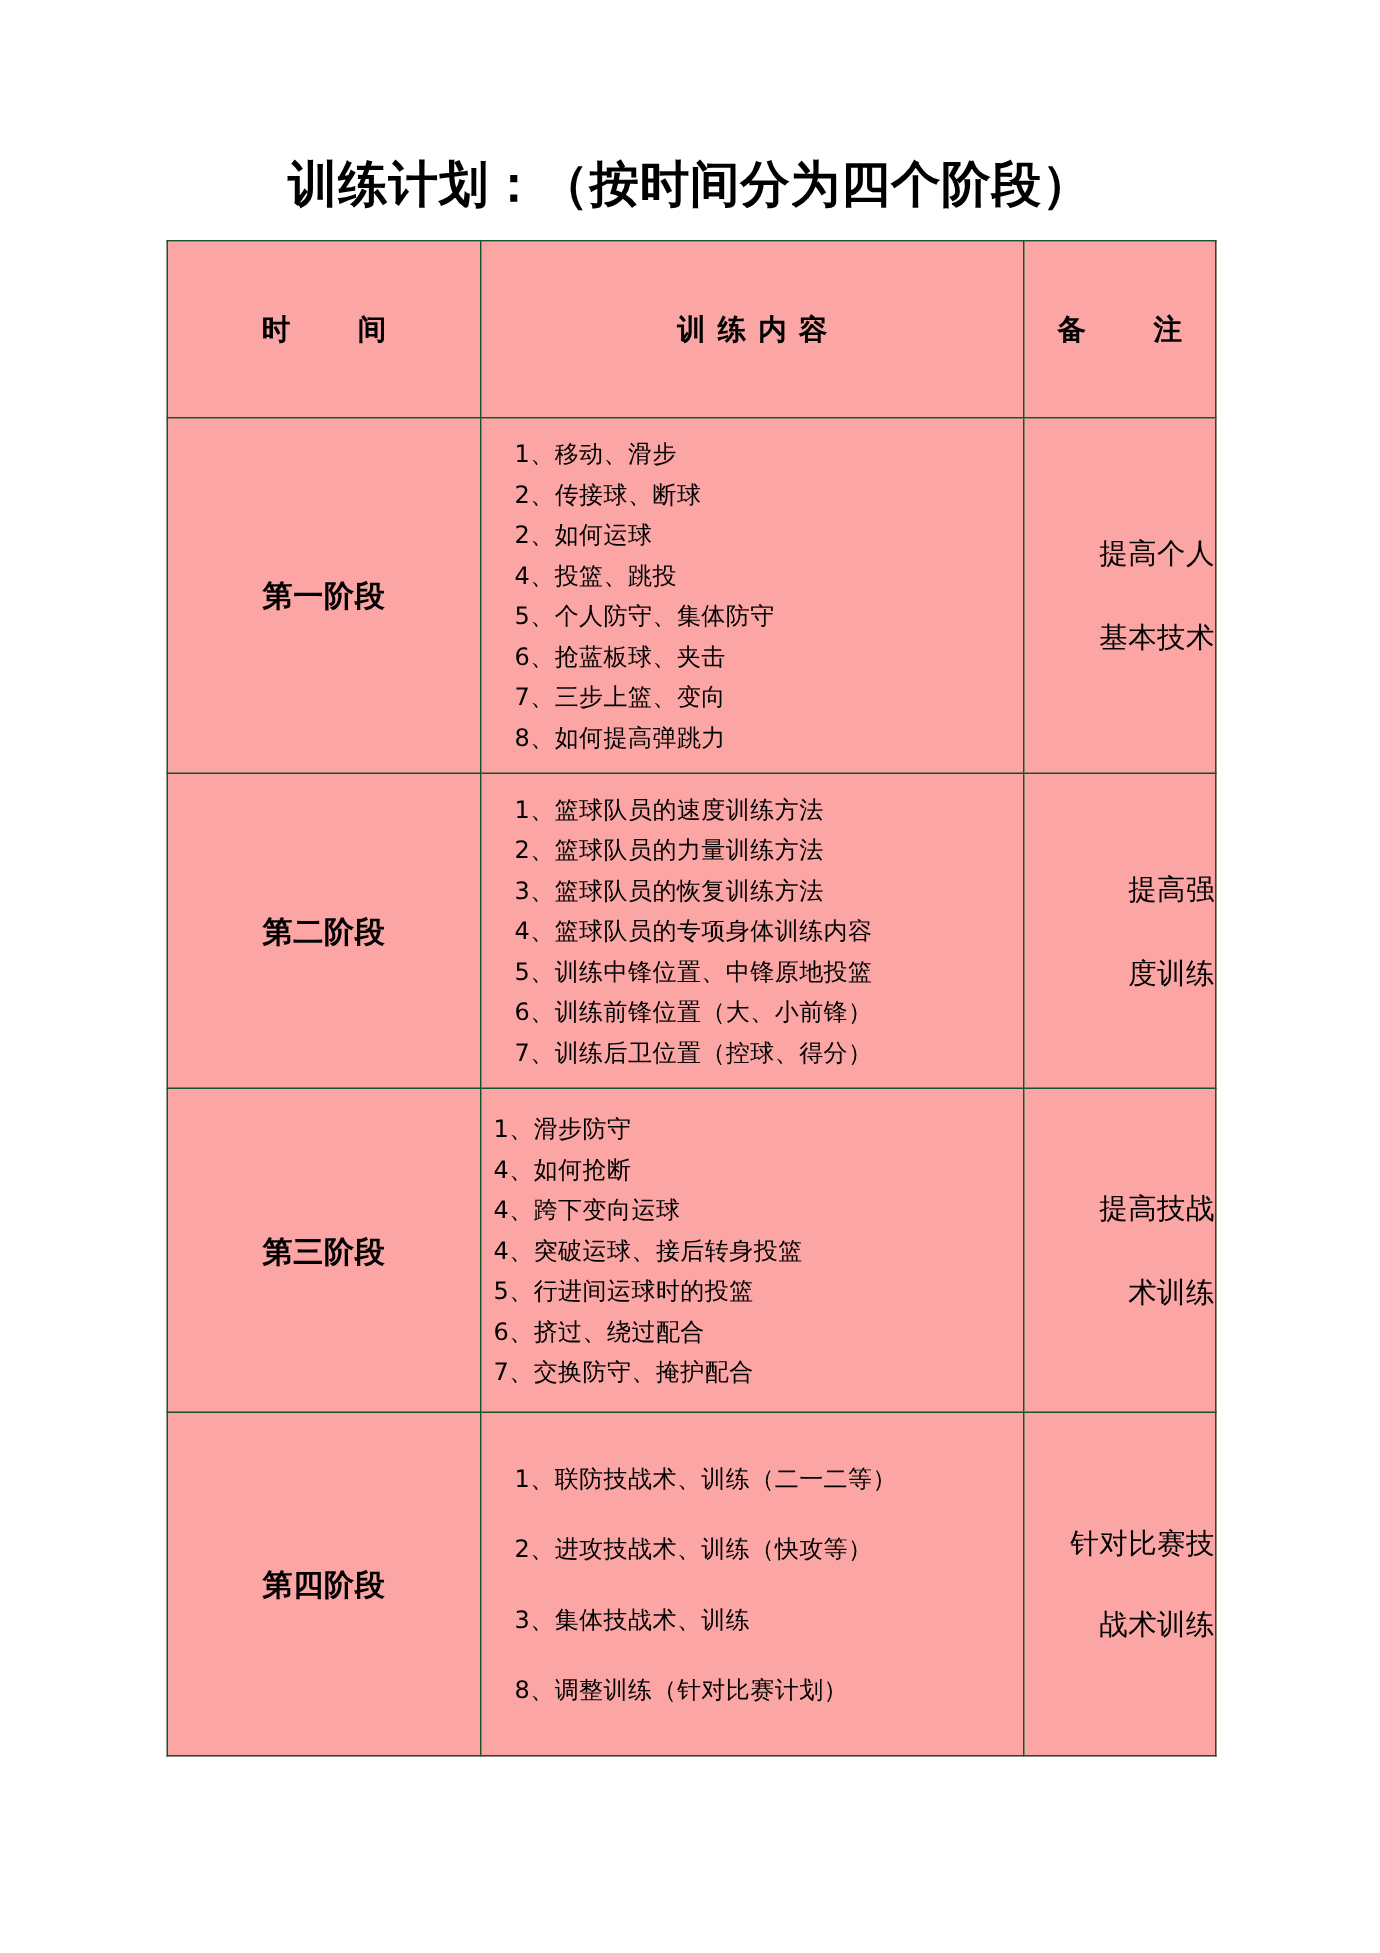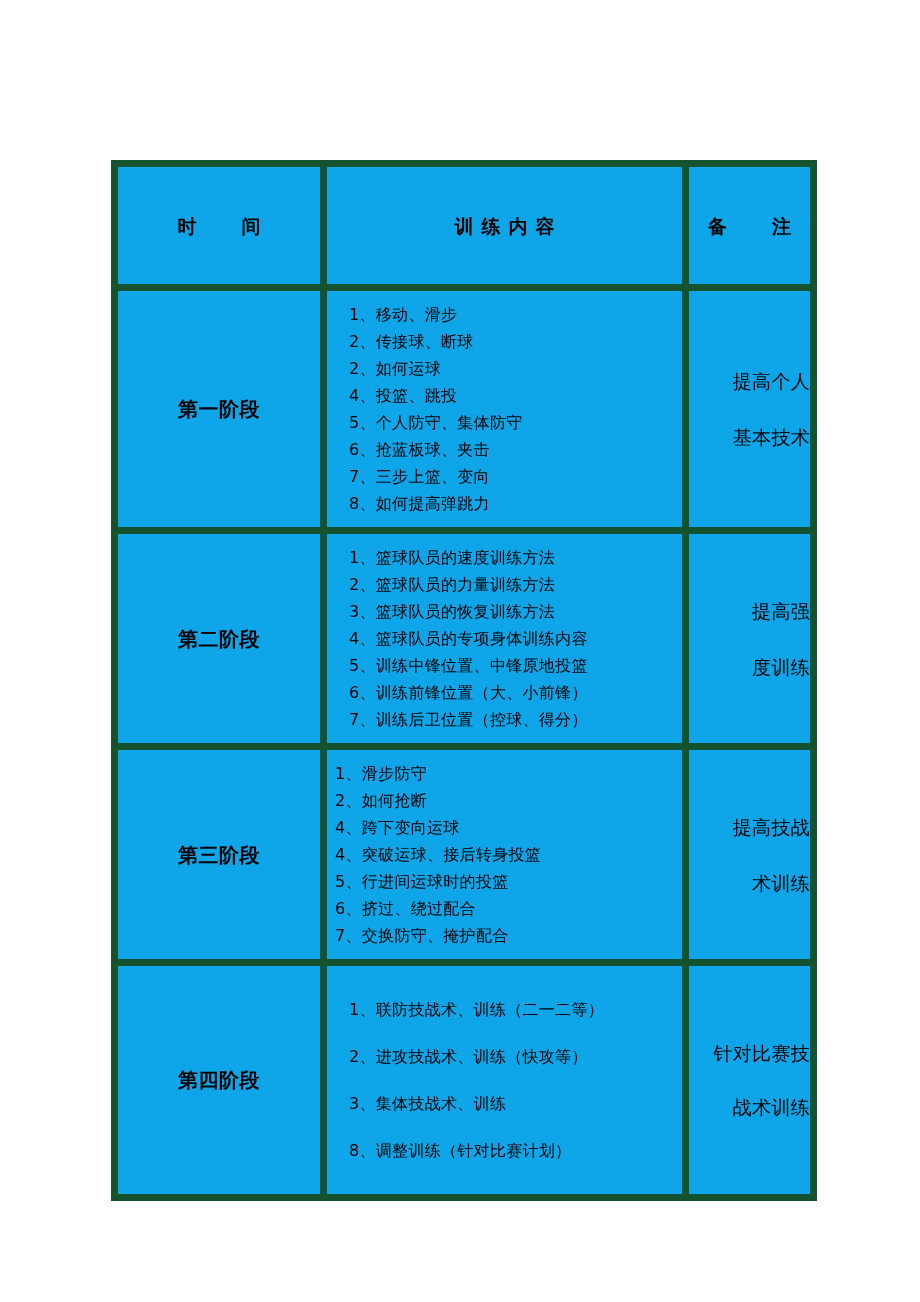--- a/index.html
+++ b/index.html
@@ -39,24 +39,24 @@
   
   .plan-table {
     position: absolute;
     left: 111px;
     top: 160px;
     width: 699px;
     border-collapse: collapse;
     table-layout: fixed;
   }
   .plan-table td {
-    border: 7px solid #14532d;
+    border: 1px solid #14532d;
     padding: 0;
     vertical-align: middle;
-    background: #0ea5e9;
+    background: #fca5a5;
   }
   col.c-time    { width: 209px; }
   col.c-content { width: 362px; }
   col.c-remark  { width: 128px; }
 
   
   .hdr-cell {
     height: 117px;
     text-align: center;
   }
@@ -118,20 +118,21 @@
   .r1 { height: 217px; }
   .r2 { height: 201px; }
   .r3 { height: 216px; }
   .r4 { height: 227px; }
 </style>
 </head>
 <body>
 
 <div class="page">
 
+  <div class="doc-title">训练计划：（按时间分为四个阶段）</div>
 
   <table class="plan-table">
     <colgroup>
       <col class="c-time">
       <col class="c-content">
       <col class="c-remark">
     </colgroup>
     <tbody>
 
       <tr>
@@ -191,21 +192,21 @@
         </td>
       </tr>
 
       <tr class="r3">
         <td class="phase-cell">
           <div class="phase-label">第三阶段</div>
         </td>
         <td class="content-cell">
           <div class="content-list pad-flush">
             <div class="li">1、滑步防守</div>
-            <div class="li">2、如何抢断</div>
+            <div class="li">4、如何抢断</div>
             <div class="li">4、跨下变向运球</div>
             <div class="li">4、突破运球、接后转身投篮</div>
             <div class="li">5、行进间运球时的投篮</div>
             <div class="li">6、挤过、绕过配合</div>
             <div class="li">7、交换防守、掩护配合</div>
           </div>
         </td>
         <td class="remark-cell">
           <div class="remark-text">提高技战</div>
           <div class="remark-gap"></div>

